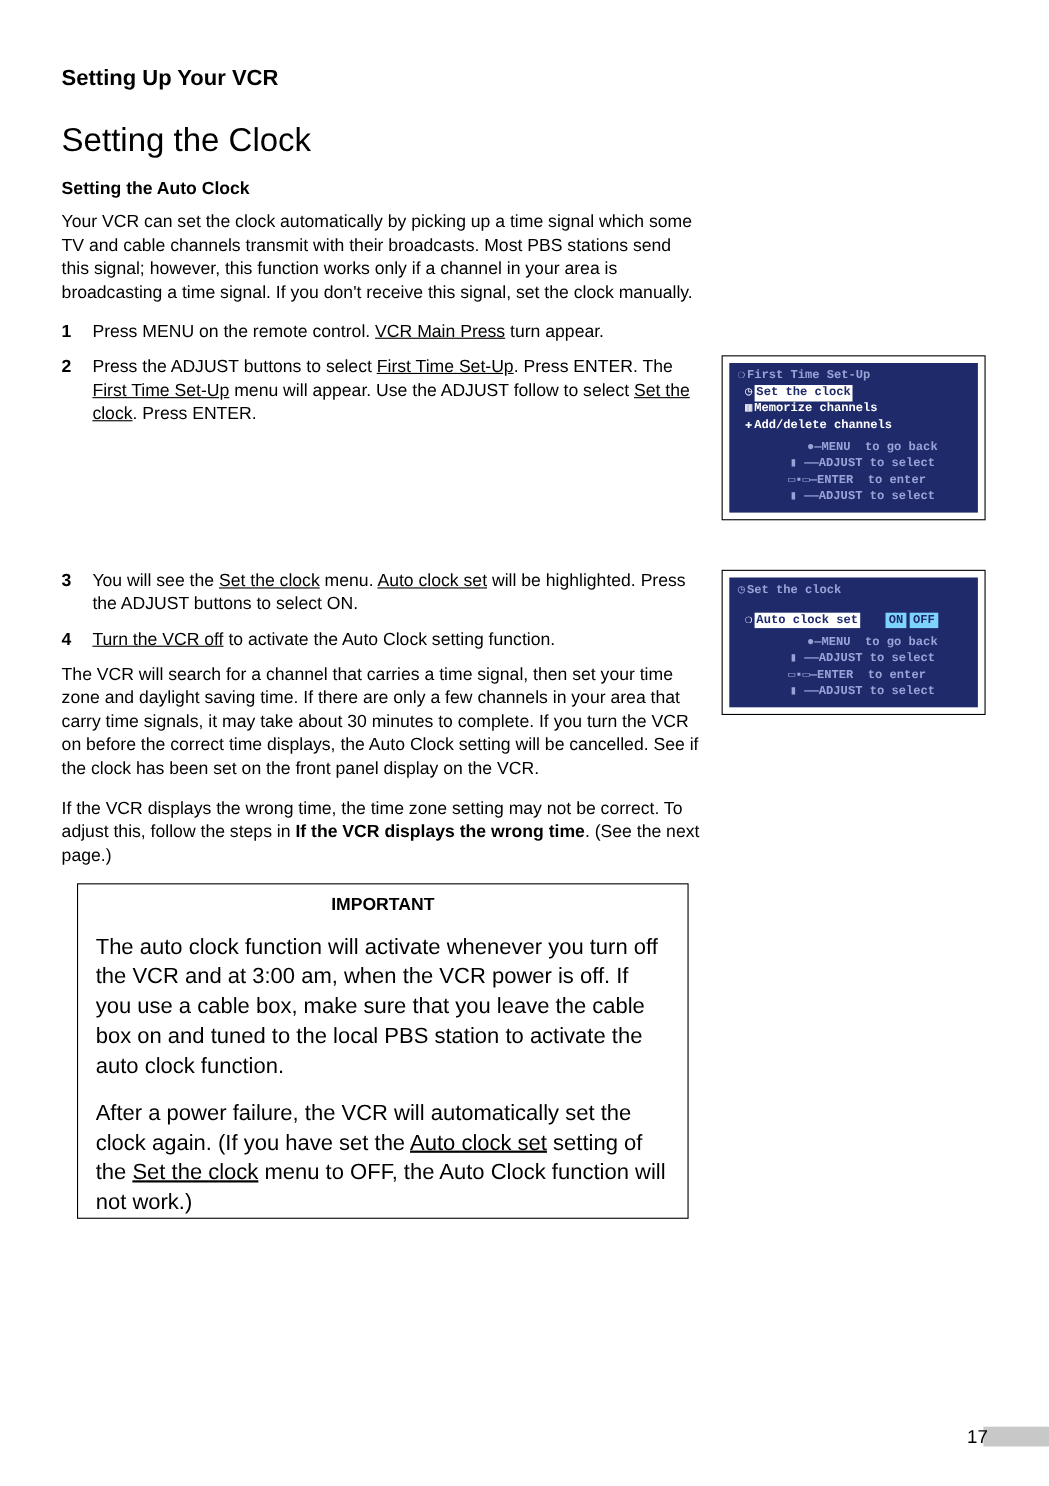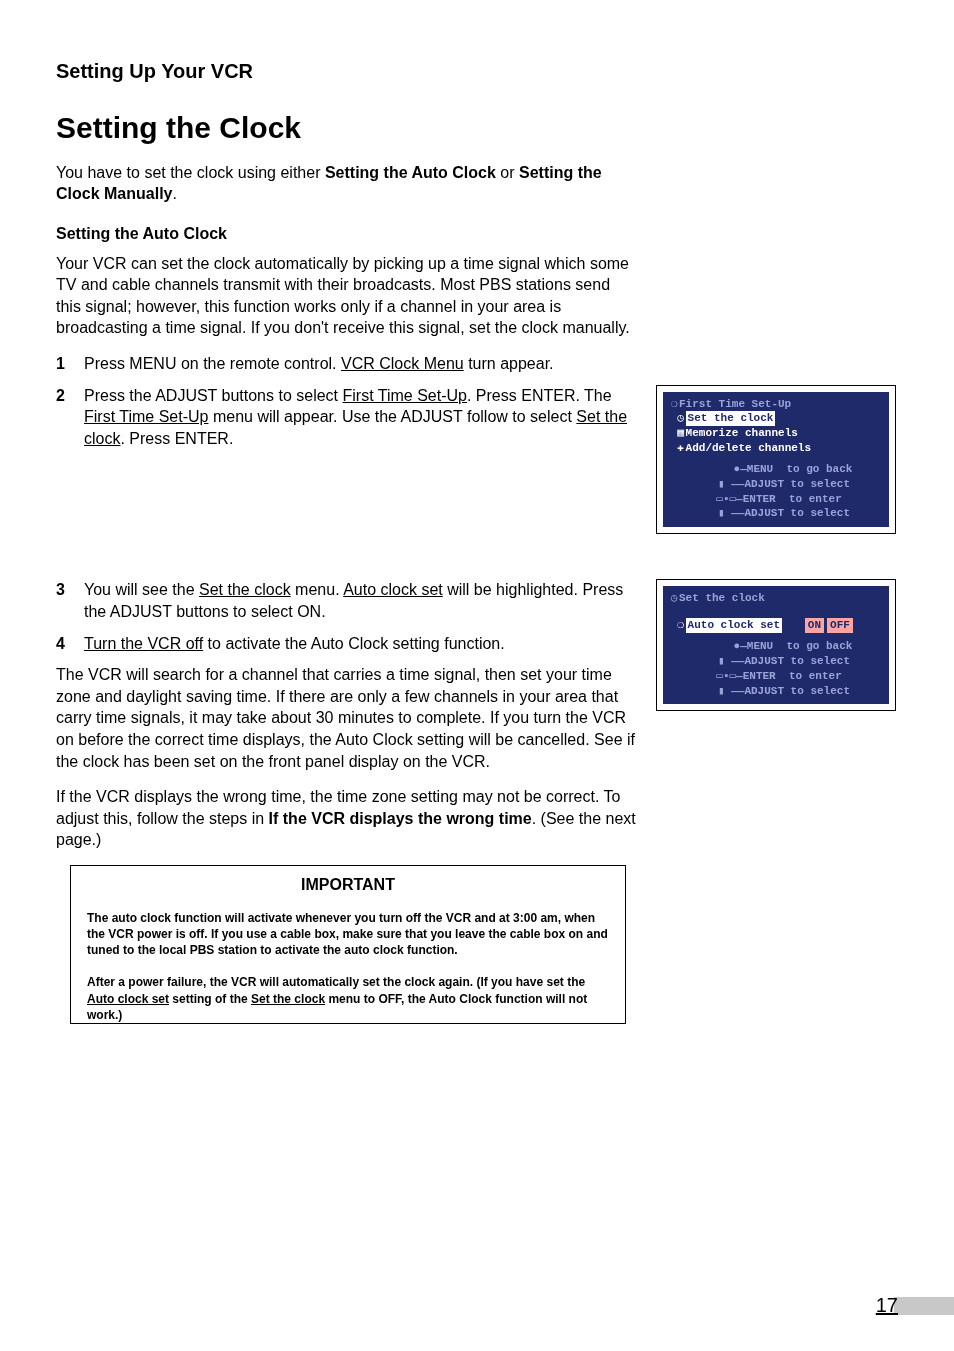--- a/index.html
+++ b/index.html
@@ -18,21 +18,21 @@
     box-sizing: border-box;
     padding: 60px 56px 40px 56px;
   }
   .breadcrumb {
     font-size: 20px;
     font-weight: bold;
     margin-bottom: 28px;
   }
   h1.title {
     font-size: 30px;
-    font-weight: bold;
+    font-weight: normal;
     margin: 0 0 18px 0;
   }
   .intro {
     font-size: 16px;
     line-height: 1.3;
     margin-bottom: 20px;
     max-width: 580px;
   }
   .intro b { font-weight: bold; }
   h3.sub {
@@ -87,21 +87,21 @@
     line-height: 1.35;
     font-weight: bold;
   }
   .osd-inner .hl {
     background:#fff;
     color:#1f2a6b;
     padding:0 2px;
     display:inline-block;
   }
   .osd-inner .hl2 {
-    background:#fca5a5;
+    background:#7dd3fc;
     color:#1f2a6b;
     padding:0 3px;
     margin-left:3px;
     display:inline-block;
   }
   .osd-inner .ic {
     display:inline-block;
     width:10px;
     text-align:center;
   }
@@ -115,65 +115,60 @@
     max-width: 556px;
     box-sizing: border-box;
   }
   .important-title {
     text-align: center;
     font-weight: bold;
     font-size: 16px;
     margin-bottom: 6px;
   }
   .important-box p {
-    font-size: 12px;
+    font-size: 20px;
     line-height: 1.35;
     margin: 16px 0 12px 0;
-    font-weight: bold;
   }
   .important-box p:last-child { margin-bottom: 0; }
   .pagenum {
     position: absolute;
     right: 56px;
     bottom: 34px;
-    font-size: 20px;
-    text-decoration: underline;
+    font-size: 17px;
   }
   .pagebar {
     position: absolute;
     right: 0;
     bottom: 36px;
     width: 60px;
     height: 18px;
     background: #c8c8c8;
   }
   .spacer150 { height: 120px; }
 </style>
 </head>
 <body>
 
 <div class="page">
 
   <div class="breadcrumb">Setting Up Your VCR</div>
 
   <h1 class="title">Setting the Clock</h1>
 
-  <p class="intro">
-    <span>You have to set the clock using either </span><b>Setting the Auto Clock</b><span> or </span><b>Setting the Clock Manually</b><span>.</span>
-  </p>
 
   <h3 class="sub">Setting the Auto Clock</h3>
 
   <p class="para">Your VCR can set the clock automatically by picking up a time signal which some TV and cable channels transmit with their broadcasts.  Most PBS stations send this signal; however, this function works only if a channel in your area is broadcasting a time signal.  If you don't receive this signal, set the clock manually.</p>
 
   <ol class="steps">
     <li>
       <span class="num">1</span>
       <span class="txt">
-        <span>Press MENU on the remote control.  </span><span class="u">VCR Clock Menu</span><span> turn appear.</span>
+        <span>Press MENU on the remote control.  </span><span class="u">VCR Main Press</span><span> turn appear.</span>
       </span>
     </li>
   </ol>
 
   <div class="columns">
     <div class="colL">
       <ol class="steps">
         <li>
           <span class="num">2</span>
           <span class="txt">

